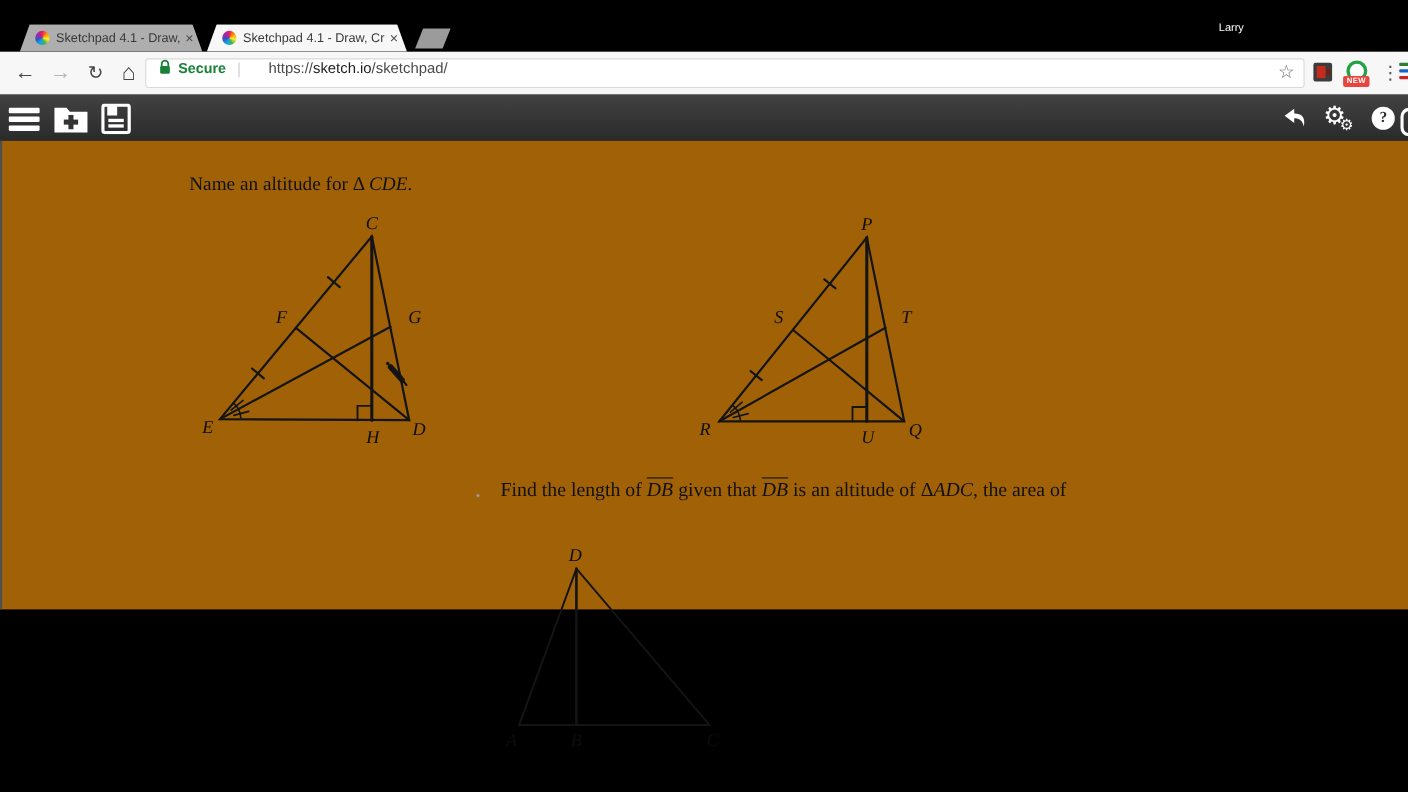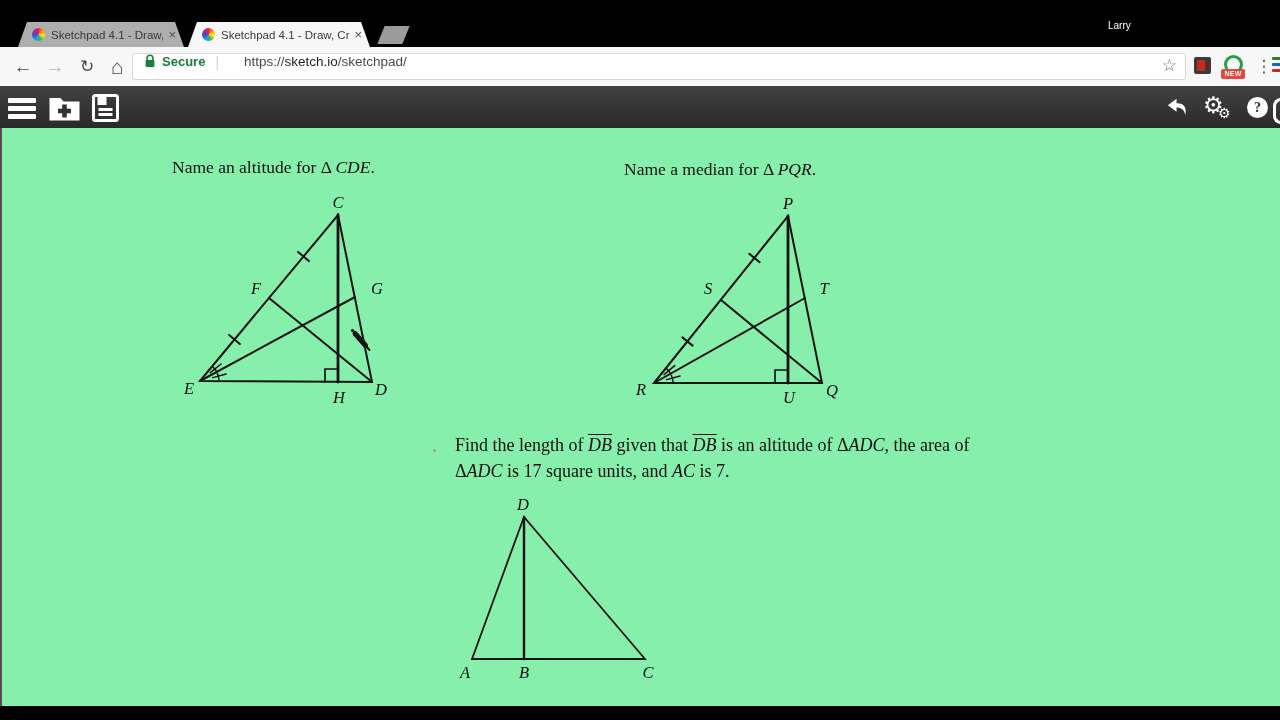--- a/index.html
+++ b/index.html
@@ -53,21 +53,21 @@
   .help-btn{position:absolute;left:1247px;top:97px;width:21px;height:21px;background:#fff;border-radius:50%;
             text-align:center;font-size:14px;font-weight:bold;color:#2e2e2e;line-height:21px;
             font-family:"Liberation Serif",serif;}
   .gears{position:absolute;left:1203px;top:92px;color:#fff;}
   .gear-big{font-size:23px;}
   .gear-small{font-size:14px;position:absolute;left:15px;top:13px;}
   .redo-clip{position:absolute;left:1273px;top:98px;width:10px;height:20px;border:3.5px solid #fff;
              border-right:none;border-radius:8px 0 0 8px;}
 
   
-  .content{position:absolute;left:0;top:128px;width:1280px;height:578px;background:#86efac;
+  .content{position:absolute;left:0;top:128px;width:1280px;height:426px;background:#a16207;
            border-left:2px solid #4f4f4f;box-sizing:border-box;}
   .serif{font-family:"Liberation Serif",serif;color:#111;}
   .rich{white-space:pre;}
   .seg-r{font-style:normal;}
   .seg-i{font-style:italic;}
   .seg-io{font-style:italic;text-decoration:overline;}
   .title-line{position:absolute;font-size:17.5px;}
   .p3-line{position:absolute;font-size:18px;}
   .stray-dot{position:absolute;left:431px;top:449px;width:3px;height:3px;border-radius:50%;background:#9a9a9a;}
   svg text{font-family:"Liberation Serif",serif;font-style:italic;font-size:16.5px;fill:#0d0d0d;}
@@ -146,21 +146,20 @@
   <div class="gears">
     <span class="gear-big">⚙</span>
     <span class="gear-small">⚙</span>
   </div>
   <div class="help-btn">?</div>
   <div class="redo-clip"></div>
 
   <div class="content">
 
     <div class="serif rich title-line" style="left:170px;top:29px"><span class="seg-r">Name an altitude for </span><span class="seg-r">Δ </span><span class="seg-i">CDE</span><span class="seg-r">.</span></div>
-    <div class="serif rich title-line" style="left:622px;top:31px"><span class="seg-r">Name a median for </span><span class="seg-r">Δ </span><span class="seg-i">PQR</span><span class="seg-r">.</span></div>
 
     <svg style="position:absolute;left:160px;top:62px" width="240" height="220" viewBox="0 0 240 220">
       <g stroke="#141414" stroke-width="2" fill="none" stroke-linecap="round">
         <path d="M38 191 L176 25 L210 192 Z"></path>
         <path d="M176 25 L176 192" stroke-width="2.8"></path>
         <path d="M210 192 L107 108"></path>
         <path d="M38 191 L193 107"></path>
         <path d="M163 192 L163 179 L176 179" stroke-width="1.7"></path>
         <path d="M136.1 62 L146.9 71"></path>
         <path d="M67.1 145 L77.9 154"></path>
@@ -199,21 +198,20 @@
       <text x="176" y="19" text-anchor="middle">P</text>
       <text x="29" y="205" text-anchor="middle">R</text>
       <text x="220" y="206" text-anchor="middle">Q</text>
       <text x="177" y="213" text-anchor="middle">U</text>
       <text x="96" y="104" text-anchor="middle">S</text>
       <text x="212" y="104" text-anchor="middle">T</text>
     </svg>
 
     <div class="stray-dot" style="top:321px"></div>
     <div class="serif rich p3-line" style="left:453px;top:307px"><span class="seg-r">Find the length of </span><span class="seg-io">DB</span><span class="seg-r"> given that </span><span class="seg-io">DB</span><span class="seg-r"> is an altitude of Δ</span><span class="seg-i">ADC</span><span class="seg-r">, the area of</span></div>
-    <div class="serif rich p3-line" style="left:453px;top:333px"><span class="seg-r">Δ</span><span class="seg-i">ADC</span><span class="seg-r"> is 17 square units, and </span><span class="seg-i">AC</span><span class="seg-r"> is 7.</span></div>
 
     <svg style="position:absolute;left:430px;top:367px" width="240" height="192" viewBox="0 0 240 192">
       <g stroke="#141414" stroke-width="1.8" fill="none" stroke-linecap="round">
         <path d="M40 164 L92 22 L213 164 Z"></path>
         <path d="M92 22 L92 164" stroke-width="2.4"></path>
       </g>
       <text x="33" y="183" text-anchor="middle">A</text>
       <text x="92" y="183" text-anchor="middle">B</text>
       <text x="216" y="183" text-anchor="middle">C</text>
       <text x="91" y="15" text-anchor="middle">D</text>

